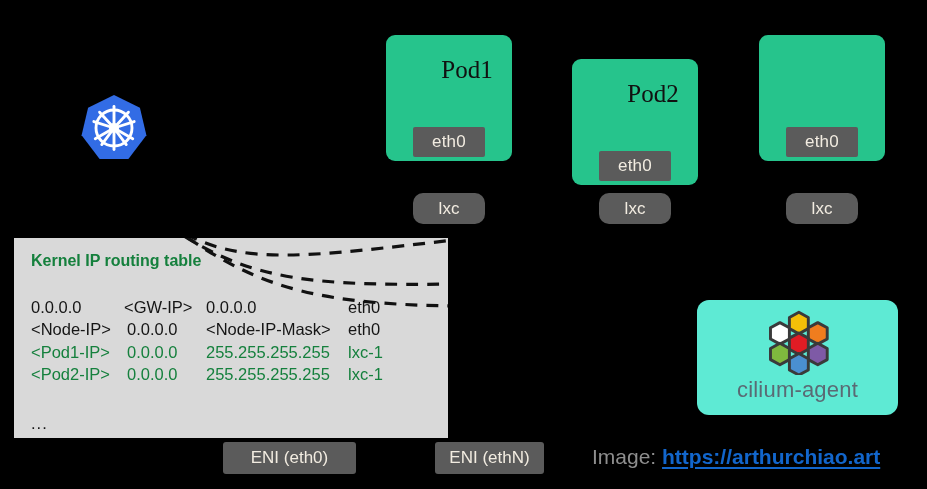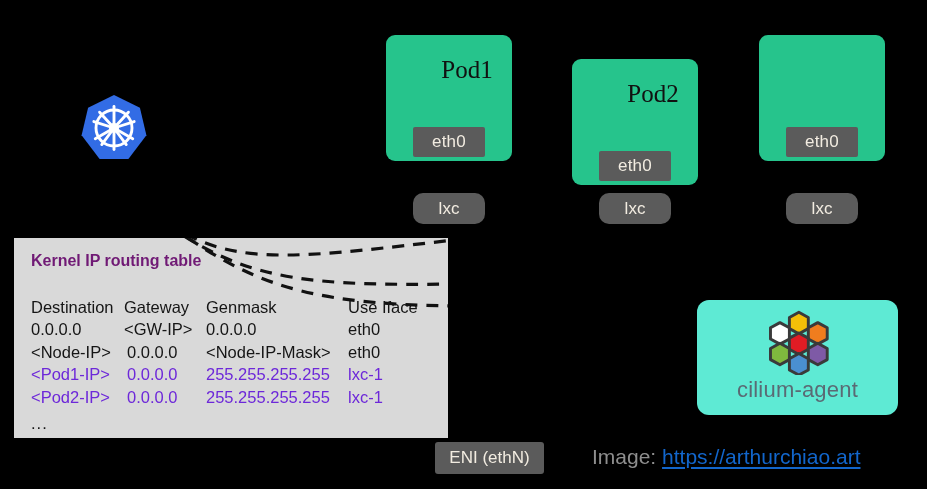--- a/index.html
+++ b/index.html
@@ -18,25 +18,25 @@
   .nic{position:absolute;left:27px;bottom:4px;width:72px;height:30px;background:#5b5b5b;
        border-radius:2px;color:#f2ece1;font-size:17px;display:flex;align-items:center;
        justify-content:center;letter-spacing:.2px;}
 
   
   .lxc{position:absolute;width:72px;height:31px;background:#5b5b5b;border-radius:10px;
        color:#f2ece1;font-size:17px;display:flex;align-items:center;justify-content:center;}
 
   
   .panel{position:absolute;left:14px;top:238px;width:434px;height:200px;background:#d9d9d9;}
-  .panel-title{position:absolute;left:17px;top:14px;font-size:16px;font-weight:bold;color:#701a75;}
+  .panel-title{position:absolute;left:17px;top:14px;font-size:16px;font-weight:bold;color:#15803d;}
   .rt{position:absolute;left:17px;top:60px;width:400px;}
   .rt-row{display:block;height:22.4px;white-space:nowrap;font-size:16.5px;color:#151515;}
   .rt-row.hdr{color:#151515;}
-  .rt-row.green{color:#6d28d9;}
+  .rt-row.green{color:#15803d;}
   .rt-row span{position:absolute;}
   .c1{left:0px;} .c2{left:93px;} .c3{left:175px;} .c4{left:317px;}
   .ellip{position:absolute;left:17px;top:176px;font-size:16.5px;color:#151515;letter-spacing:1px;}
 
   
   .curves{position:absolute;left:0;top:0;width:434px;height:200px;overflow:hidden;pointer-events:none;}
   .curves svg{display:block;}
 
   
   .eni{position:absolute;height:32px;background:#5b5b5b;border-radius:3px;color:#f2ece1;
@@ -46,21 +46,21 @@
   .cilium{position:absolute;left:697px;top:300px;width:201px;height:115px;background:#5eead4;
           border-radius:12px;}
   .cil-logo{position:absolute;left:50%;top:8px;transform:translateX(-50%);width:86px;height:66px;}
   .cil-logo svg{display:block;}
   .cil-label{position:absolute;left:0;right:0;bottom:12px;text-align:center;font-size:22px;
              color:#5a6a74;letter-spacing:.2px;}
 
   
   .credit{position:absolute;left:592px;top:446px;font-size:21px;line-height:1;white-space:nowrap;}
   .credit .lbl{color:#8e8e8e;}
-  .credit .url{color:#1266cc;text-decoration:underline;text-underline-offset:3px;}
+  .credit .url{color:#1266cc;text-decoration:underline;text-underline-offset:3px;font-weight:bold;}
 </style>
 </head>
 <body>
 
 <div class="stage">
 
   <div class="k8s">
     <svg viewBox="0 0 100 100" aria-hidden="true">
       <polygon points="50,4 86,22 95,60 70,93 30,93 5,60 14,22" fill="#326ce5"></polygon>
       <g fill="none" stroke="#ffffff" stroke-width="4" stroke-linecap="round">
@@ -106,26 +106,20 @@
           <path d="M170,-2 C240,42 300,48 440,46"></path>
           <path d="M174,0 C250,52 310,66 440,68"></path>
         </g>
       </svg>
     </div>
 
     <div class="panel-title">Kernel IP routing table</div>
 
     <div class="rt">
 
-      <div class="rt-row hdr" style="top:0;position:relative;">
-        <span class="c1">Destination</span>
-        <span class="c2">Gateway</span>
-        <span class="c3">Genmask</span>
-        <span class="c4">Use Iface</span>
-      </div>
 
       <div class="rt-row" style="position:relative;">
         <span class="c1">0.0.0.0</span>
         <span class="c2">&lt;GW-IP&gt;</span>
         <span class="c3">0.0.0.0</span>
         <span class="c4">eth0</span>
       </div>
 
       <div class="rt-row" style="position:relative;">
         <span class="c1">&lt;Node-IP&gt;</span>
@@ -146,20 +140,21 @@
         <span class="c2" style="left:96px;">0.0.0.0</span>
         <span class="c3">255.255.255.255</span>
         <span class="c4">lxc-1</span>
       </div>
 
     </div>
 
     <div class="ellip">...</div>
   </div>
 
+  <div class="eni" style="left:223px;top:442px;width:133px;">ENI (eth0)</div>
   <div class="eni" style="left:435px;top:442px;width:109px;">ENI (ethN)</div>
 
   <div class="cilium">
     <div class="cil-logo">
       <svg viewBox="0 0 100 78" aria-hidden="true">
         <g stroke="#3a3a3a" stroke-width="3.4" stroke-linejoin="round">
 
           <polygon points="29,17 40,23 40,36 29,42 18,36 18,23" fill="#ffffff"></polygon>
 
           <polygon points="51,5 62,11 62,24 51,30 40,24 40,11" fill="#f5c008"></polygon>

